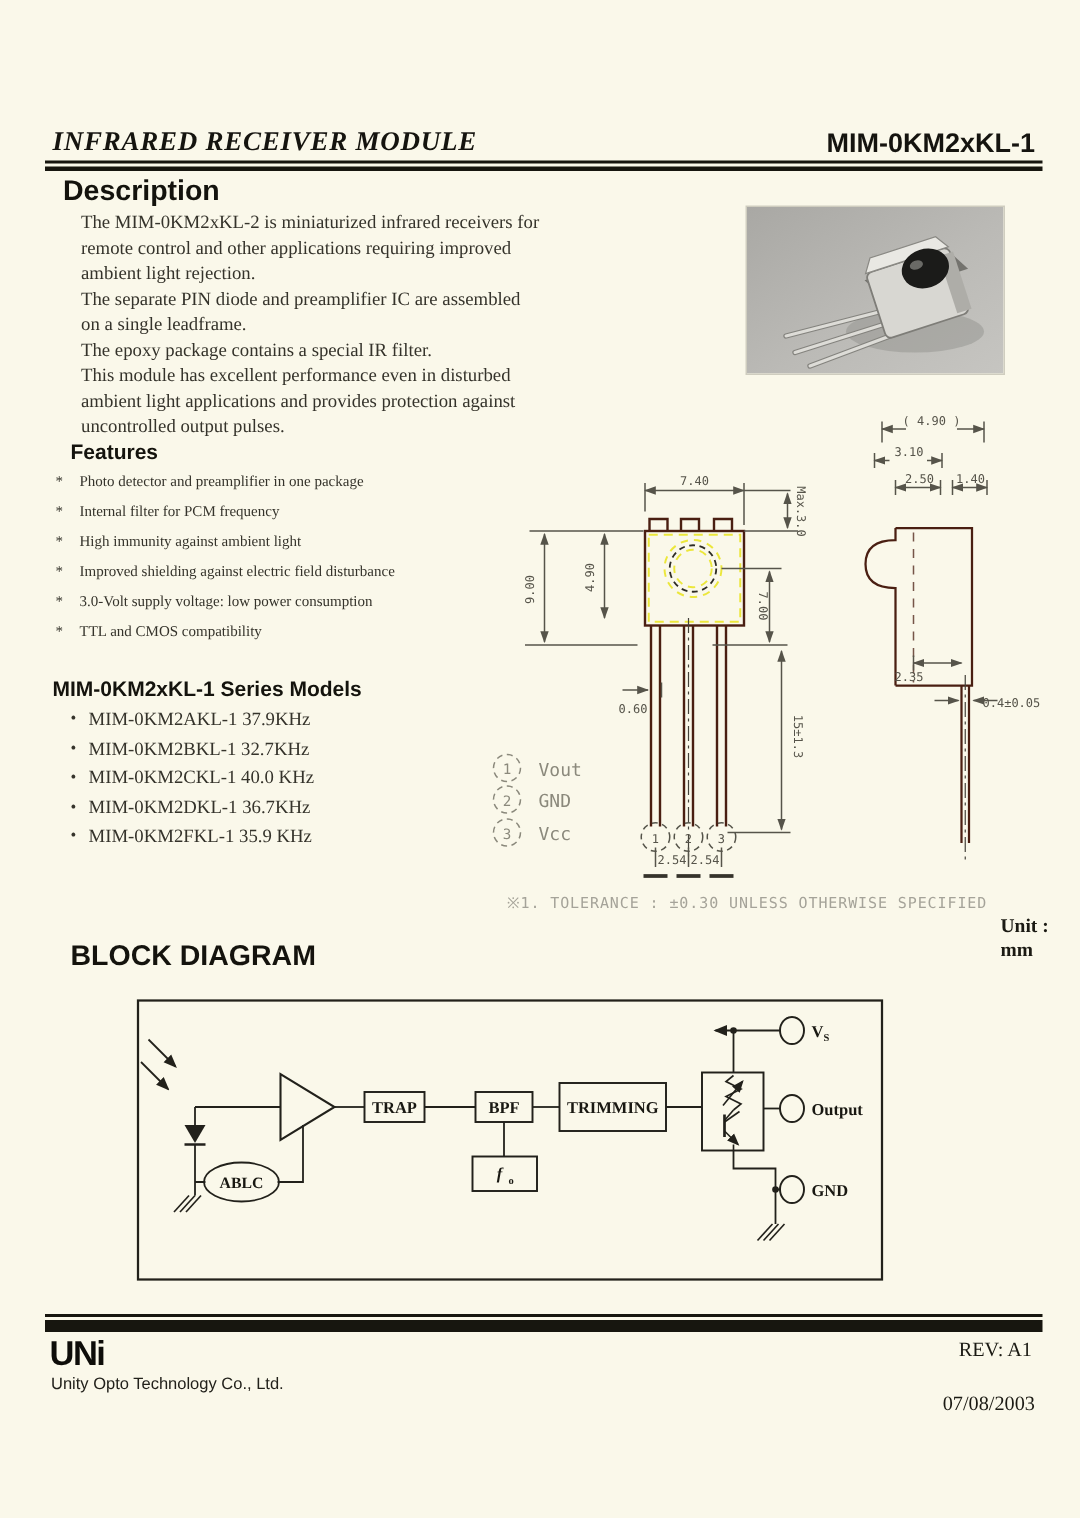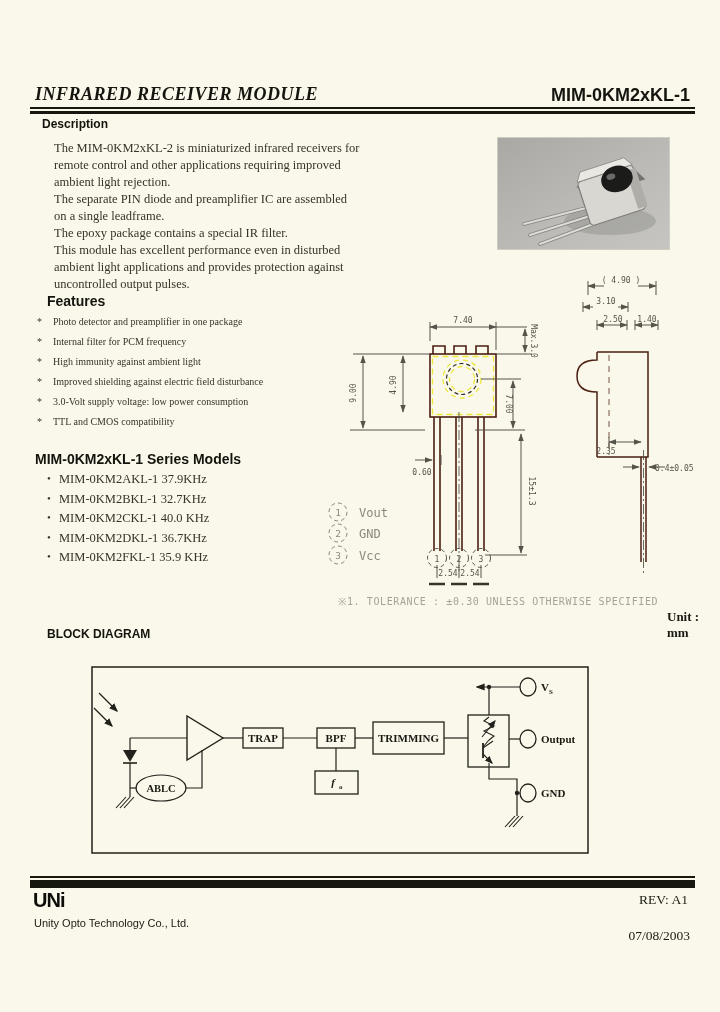--- a/index.html
+++ b/index.html
@@ -5,29 +5,29 @@
   html,body{margin:0;padding:0;}
   body{background:#d8d8d0;}
   #page{position:relative;width:720px;height:1012px;background:#faf8ea;overflow:hidden;
         font-family:"Liberation Serif",serif;color:#33312a;}
   .abs{position:absolute;}
   .hdr-title{left:35px;top:84px;font-size:18px;font-weight:bold;font-style:italic;
              font-family:"Liberation Serif",serif;color:#15140f;letter-spacing:.5px;text-align:center;}
   .hdr-part{right:30px;top:85px;font-size:18px;font-weight:bold;
             font-family:"Liberation Sans",sans-serif;color:#15140f;}
   .rule{left:30px;right:25px;background:#17160f;}
-  .sec-head{font-family:"Liberation Sans",sans-serif;font-weight:bold;color:#14130d;font-size:12px;}
+  .sec-head{font-family:"Liberation Sans",sans-serif;font-weight:bold;color:#14130d;font-size:19px;}
   .desc-line{height:17px;font-size:12.5px;color:#35332b;}
   .feat-item{height:20px;font-size:10px;color:#35332b;}
   .feat-item .star{display:inline-block;width:16px;color:#35332b;}
   .model-item{height:19.5px;font-size:12.5px;color:#35332b;}
   .model-item .dot{display:inline-block;width:12px;font-size:11px;vertical-align:1px;}
   .note{font-family:"DejaVu Sans Mono",monospace;font-size:10px;letter-spacing:.6px;color:#a5a399;}
   .unit{font-size:13px;font-weight:bold;color:#1b1a13;margin-left:43px;}
-  .logo{font-family:"Liberation Sans",sans-serif;font-weight:900;font-size:20px;color:#0e0d09;
+  .logo{font-family:"Liberation Sans",sans-serif;font-weight:900;font-size:23px;color:#0e0d09;
         letter-spacing:-1px;}
   .company{font-family:"Liberation Sans",sans-serif;font-size:11px;color:#22211b;}
   .rev{font-size:13.5px;color:#1b1a13;}
   .photo-box{border:1px solid #cfcdbf;}
   svg text{font-family:"DejaVu Sans Mono",monospace;}
   svg .dimtxt{font-size:8px;fill:#56544a;}
   svg .blklbl{font-family:"Liberation Serif",serif;font-weight:bold;fill:#191812;}
 </style>
 </head>
 <body>

